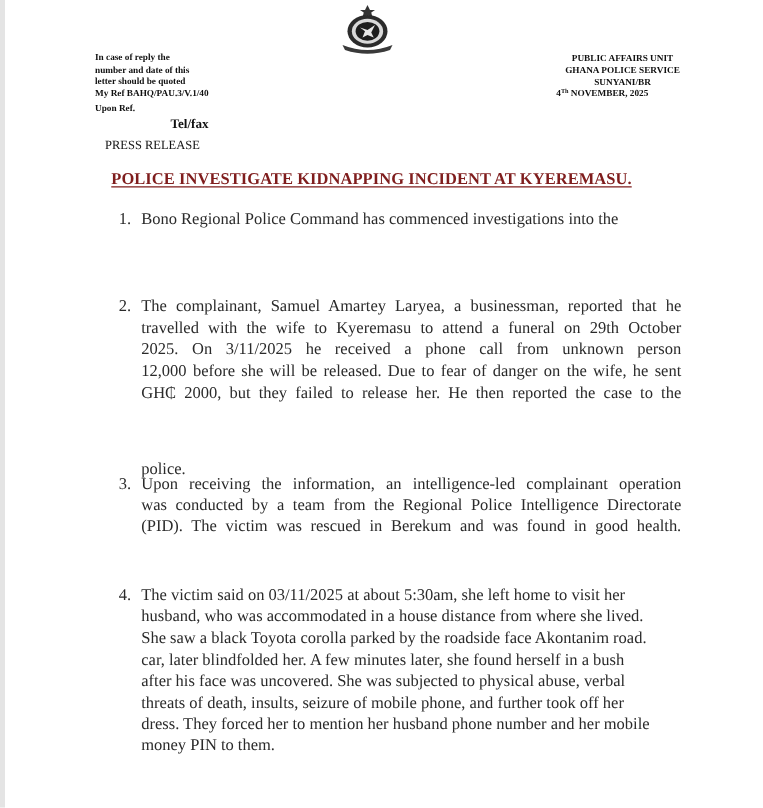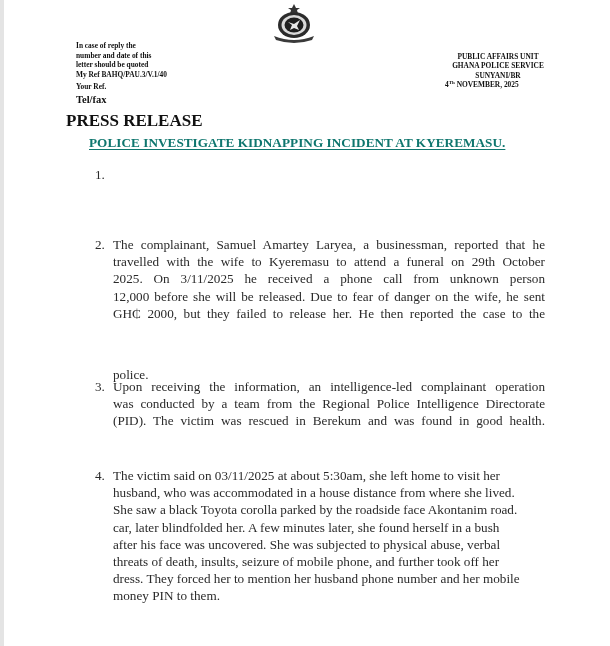--- a/index.html
+++ b/index.html
@@ -15,35 +15,35 @@
     background: #e4e4e4;
   }
   .crest {
     position: absolute; left: 266px; top: 4px; width: 56px; height: 40px;
   }
   .ref-block {
     position: absolute; left: 76px; top: 41px;
     font-weight: bold; font-size: 7.4px; line-height: 9.6px; color: #111; font-family: Liberation Serif, serif;
   }
   .ref-block .your-ref { margin-top: 3px; }
-  .ref-block .telfax { font-size: 10.5px; line-height: 13px; margin-top: 1px; }
+  .ref-block .telfax { font-size: 10.5px; line-height: 13px; margin-top: 1px; text-align: right; }
   .unit-block {
-    position: absolute; left: 438px; top: 52px; width: 120px;
+    position: absolute; left: 438px; top: 42px; width: 120px;
     font-weight: bold; font-size: 7.4px; line-height: 9.4px; color: #111;
     text-align: center;
   }
   .unit-block .date { text-align: left; padding-left: 7px; }
   .unit-block sup { font-size: 5px; vertical-align: 3px; line-height: 0; }
   .press {
-    position: absolute; left: 66px; top: 111px;
-    font-weight: bold; font-size: 17px; color: #111;
+    position: absolute; left: 84px; top: 111px;
+    font-weight: normal; font-size: 10px; color: #111;
   }
   .headline {
     position: absolute; left: 89px; top: 135px;
-    font-weight: bold; font-size: 13.2px; color: #0f766e;
+    font-weight: bold; font-size: 13.2px; color: #7f1d1d;
     text-decoration: underline; text-underline-offset: 2px;
     letter-spacing: 0.05px;
   }
   .para {
     position: absolute; left: 95px; width: 450px;
     font-size: 13.2px; line-height: 17.2px; color: #2a2a2a;
   }
   .para .num { position: absolute; left: 0; top: 0; }
   .para .body { margin-left: 18px; }
   .justify { text-align: justify; }
@@ -66,37 +66,38 @@
   <ellipse cx="28" cy="21" rx="9.5" ry="7.5" fill="#1e1e1e"></ellipse>
   <path d="M22 18 L28 20 L34 16 L31 22 L33 26 L28 24 L24 26 L26 21 Z" fill="#e8e8e8"></path>
   <path d="M8 32 Q28 40 48 32 L46 36 Q28 42 10 36 Z" fill="#3a3a3a"></path>
 </svg>
 
 <div class="ref-block">
   <div>In case  of reply the</div>
   <div>number and date of this</div>
   <div>letter should be quoted</div>
   <div>My Ref BAHQ/PAU.3/V.1/40</div>
-  <div class="your-ref">Your Ref.</div>
+  <div class="your-ref">Upon Ref.</div>
   <div class="telfax">Tel/fax</div>
 </div>
 
 <div class="unit-block">
   <div>PUBLIC AFFAIRS UNIT</div>
   <div>GHANA POLICE SERVICE</div>
   <div>SUNYANI/BR</div>
   <div class="date"><span>4</span><sup>Th</sup><span> NOVEMBER, 2025</span></div>
 </div>
 
 <div class="press">PRESS RELEASE</div>
 <div class="headline">POLICE INVESTIGATE KIDNAPPING INCIDENT AT KYEREMASU.</div>
 
 <div class="para p1">
   <span class="num">1.</span>
   <div class="body">
+    <div>Bono Regional Police Command has commenced investigations into the</div>
   </div>
 </div>
 
 <div class="para p2">
   <span class="num">2.</span>
   <div class="body justify">
     <span class="line">The complainant, Samuel Amartey Laryea, a businessman, reported that he</span>
     <span class="line">travelled with the wife to Kyeremasu to attend a funeral on 29th October</span>
     <span class="line">2025. On 3/11/2025 he received a phone call from unknown person</span>
     <span class="line">12,000 before she will be released. Due to fear of danger on the wife, he sent</span>

